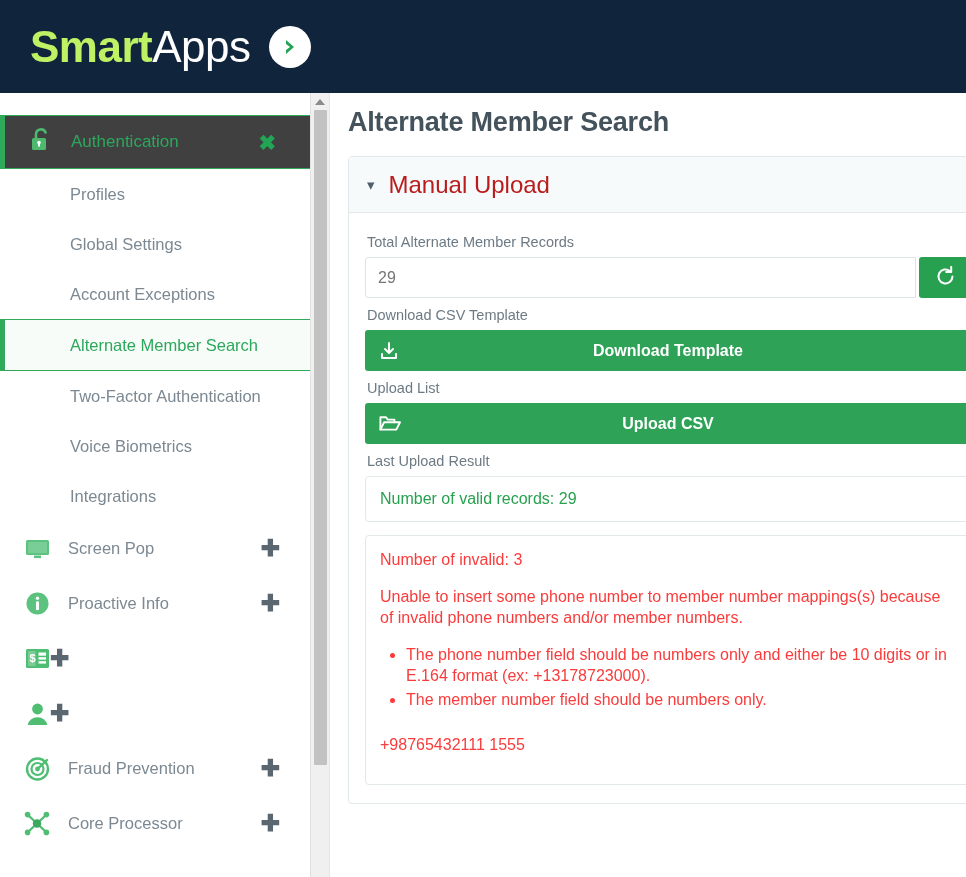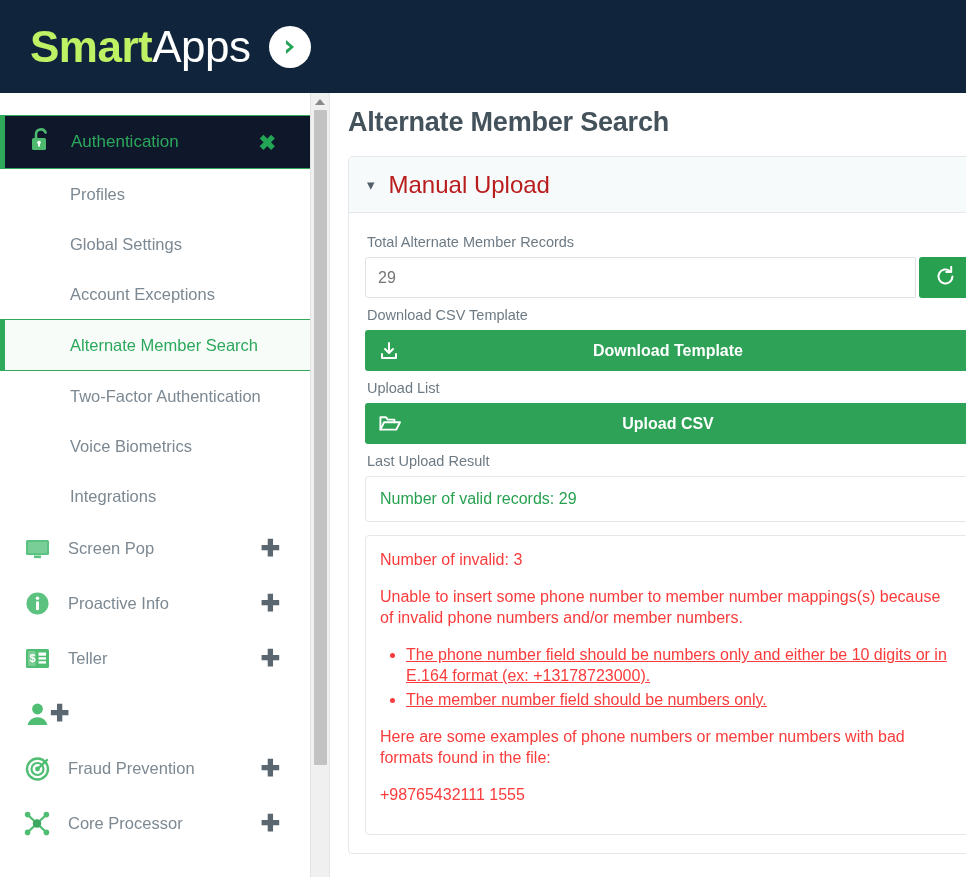--- a/index.html
+++ b/index.html
@@ -60,21 +60,21 @@
     background: #ffffff;
     padding-top: 22px;
   }
   .nav-group-head {
     position: relative;
     display: flex;
     align-items: center;
     height: 54px;
     padding-left: 24px;
     padding-right: 34px;
-    background: #0f172a;
+    background: #404040;
     border-top: 1px solid #2eaa5a;
     border-bottom: 1px solid #2eaa5a;
     border-left: 5px solid #2eaa5a;
     color: #2ba85c;
   }
   .nav-group-head .nav-label {
     font-size: 17px;
     color: #2ba85c;
     margin-left: 18px;
     flex: 1;
@@ -259,21 +259,21 @@
   .result-box {
     border: 1px solid #e3e8ea;
     border-radius: 4px;
     padding: 13px 14px;
     margin-top: 2px;
     font-size: 16px;
   }
   .result-ok { color: #27a14f; }
   .result-err { color: #fa3b3b; margin-top: 13px; }
   .result-err p { margin-bottom: 16px; line-height: 1.32; }
-  .result-err ul { margin: 0 0 16px 26px; text-decoration: underline; }
+  .result-err ul { margin: 0 0 24px 26px; }
   .result-err li { line-height: 1.32; margin-bottom: 2px; }
   .result-err p:last-child { margin-bottom: 16px; }
 </style>
 </head>
 <body>
 
 <div class="app-header">
   <div class="logo-text">
     <span class="logo-bold">Smart</span><span class="logo-light">Apps</span>
   </div>
@@ -352,21 +352,20 @@
         <span class="app-icon">
           <svg width="25" height="21" viewBox="0 0 25 21" aria-hidden="true">
             <rect x="1" y="1" width="23" height="19" rx="1.6" fill="#4fbd72"></rect>
             <rect x="3" y="3" width="7.5" height="15" fill="#ffffff" opacity="0.25"></rect>
             <text x="4.6" y="14" font-size="11" fill="#ffffff" font-family="Liberation Sans, sans-serif" font-weight="700">$</text>
             <rect x="13.5" y="4.5" width="7.5" height="3.2" fill="#ffffff"></rect>
             <rect x="13.5" y="9.2" width="7.5" height="2.4" fill="#ffffff"></rect>
             <rect x="13.5" y="13.2" width="7.5" height="2.4" fill="#ffffff"></rect>
           </svg>
         </span>
-        <span class="nav-label">Teller</span>
         <span class="plus-btn">✚</span>
       </div>
 
       <div class="nav-app">
         <span class="app-icon">
           <svg width="23" height="24" viewBox="0 0 23 24" aria-hidden="true">
             <circle cx="11.5" cy="7" r="5.4" fill="#4fbd72"></circle>
             <path d="M1.6 23 a10 9 0 0 1 19.8 0 Z" fill="#4fbd72"></path>
           </svg>
         </span>
@@ -466,20 +465,19 @@
           <span class="result-ok">Number of valid records: 29</span>
         </div>
 
         <div class="result-box result-err">
           <p>Number of invalid: 3</p>
           <p>Unable to insert some phone number to member number mappings(s) because of invalid phone numbers and/or member numbers.</p>
           <ul>
             <li>The phone number field should be numbers only and either be 10 digits or in E.164 format (ex: +13178723000).</li>
             <li>The member number field should be numbers only.</li>
           </ul>
-          <p>Here are some examples of phone numbers or member numbers with bad formats found in the file:</p>
           <p>+98765432111 1555</p>
         </div>
 
       </div>
     </div>
   </div>
 </div>
 
 </body></html>

